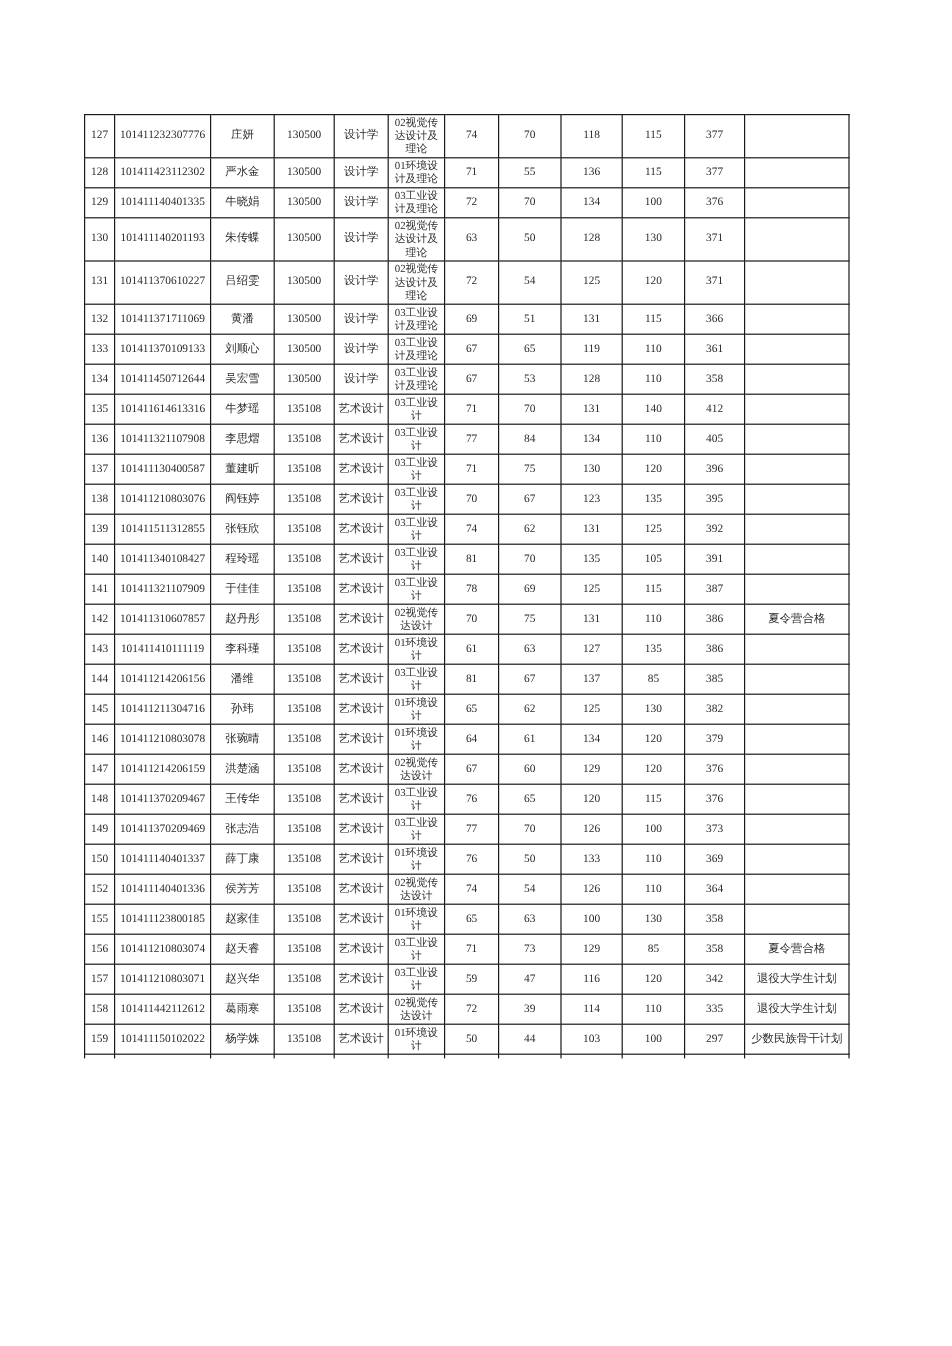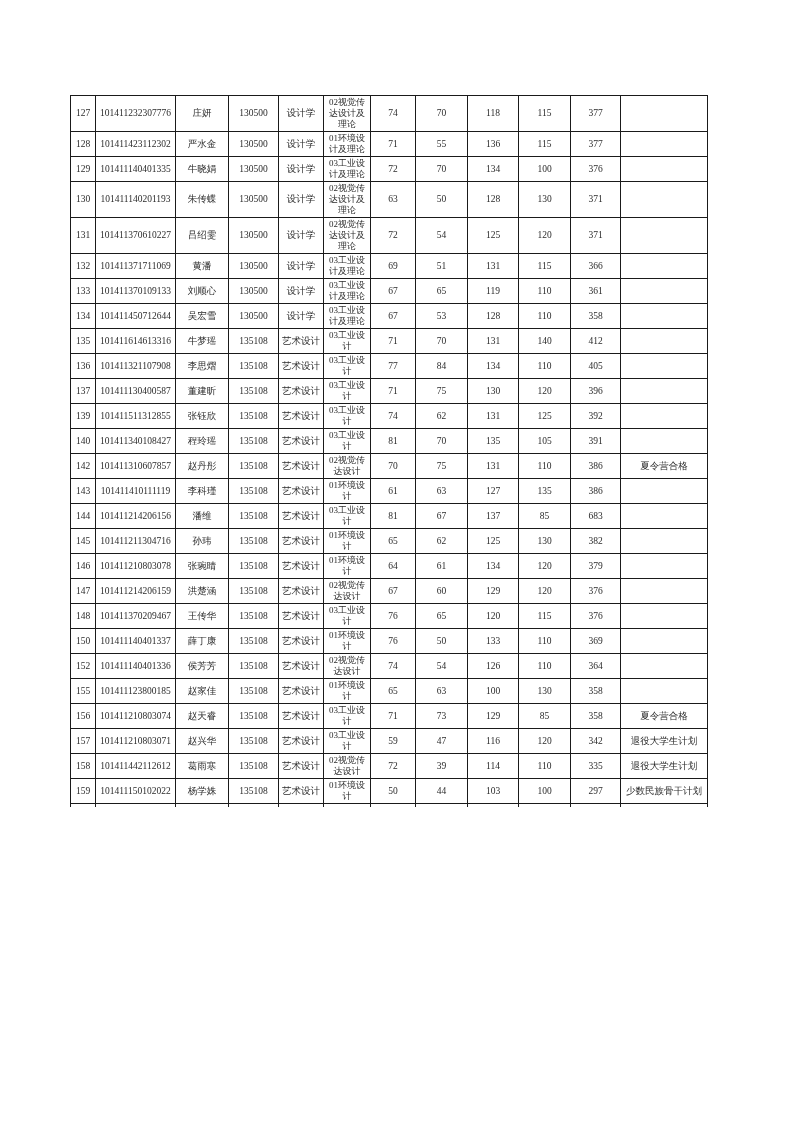--- a/index.html
+++ b/index.html
@@ -214,20 +214,34 @@
           <td>艺术设计</td>
           <td class="dir">03工业设计</td>
           <td>71</td>
           <td>75</td>
           <td>130</td>
           <td>120</td>
           <td>396</td>
           <td></td>
         </tr>
         <tr>
+          <td>138</td>
+          <td>101411210803076</td>
+          <td>阎钰婷</td>
+          <td>135108</td>
+          <td>艺术设计</td>
+          <td class="dir">03工业设计</td>
+          <td>70</td>
+          <td>67</td>
+          <td>123</td>
+          <td>135</td>
+          <td>395</td>
+          <td></td>
+        </tr>
+        <tr>
           <td>139</td>
           <td>101411511312855</td>
           <td>张钰欣</td>
           <td>135108</td>
           <td>艺术设计</td>
           <td class="dir">03工业设计</td>
           <td>74</td>
           <td>62</td>
           <td>131</td>
           <td>125</td>
@@ -239,20 +253,34 @@
           <td>101411340108427</td>
           <td>程玲瑶</td>
           <td>135108</td>
           <td>艺术设计</td>
           <td class="dir">03工业设计</td>
           <td>81</td>
           <td>70</td>
           <td>135</td>
           <td>105</td>
           <td>391</td>
+          <td></td>
+        </tr>
+        <tr>
+          <td>141</td>
+          <td>101411321107909</td>
+          <td>于佳佳</td>
+          <td>135108</td>
+          <td>艺术设计</td>
+          <td class="dir">03工业设计</td>
+          <td>78</td>
+          <td>69</td>
+          <td>125</td>
+          <td>115</td>
+          <td>387</td>
           <td></td>
         </tr>
         <tr>
           <td>142</td>
           <td>101411310607857</td>
           <td>赵丹彤</td>
           <td>135108</td>
           <td>艺术设计</td>
           <td class="dir">02视觉传达设计</td>
           <td>70</td>
@@ -280,21 +308,21 @@
           <td>144</td>
           <td>101411214206156</td>
           <td>潘维</td>
           <td>135108</td>
           <td>艺术设计</td>
           <td class="dir">03工业设计</td>
           <td>81</td>
           <td>67</td>
           <td>137</td>
           <td>85</td>
-          <td>683</td>
+          <td>385</td>
           <td></td>
         </tr>
         <tr>
           <td>145</td>
           <td>101411211304716</td>
           <td>孙玮</td>
           <td>135108</td>
           <td>艺术设计</td>
           <td class="dir">01环境设计</td>
           <td>65</td>
@@ -337,20 +365,34 @@
           <td>101411370209467</td>
           <td>王传华</td>
           <td>135108</td>
           <td>艺术设计</td>
           <td class="dir">03工业设计</td>
           <td>76</td>
           <td>65</td>
           <td>120</td>
           <td>115</td>
           <td>376</td>
+          <td></td>
+        </tr>
+        <tr>
+          <td>149</td>
+          <td>101411370209469</td>
+          <td>张志浩</td>
+          <td>135108</td>
+          <td>艺术设计</td>
+          <td class="dir">03工业设计</td>
+          <td>77</td>
+          <td>70</td>
+          <td>126</td>
+          <td>100</td>
+          <td>373</td>
           <td></td>
         </tr>
         <tr>
           <td>150</td>
           <td>101411140401337</td>
           <td>薛丁康</td>
           <td>135108</td>
           <td>艺术设计</td>
           <td class="dir">01环境设计</td>
           <td>76</td>

